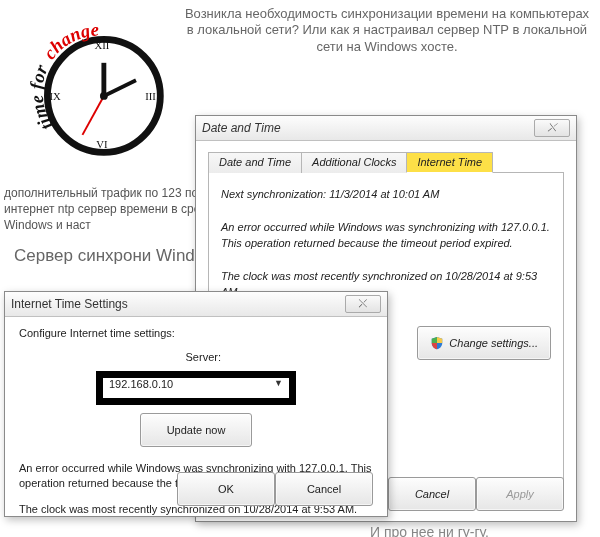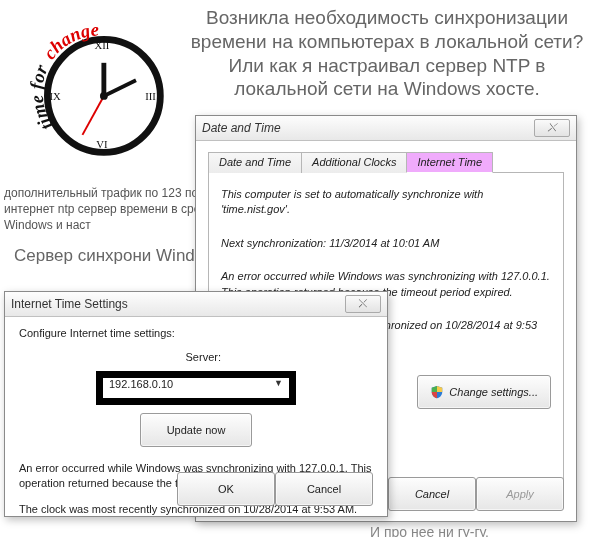--- a/index.html
+++ b/index.html
@@ -13,21 +13,21 @@
   position: relative;
   color: #333;
 }
 .bg-heading {
   position: absolute;
   top: 6px;
   left: 180px;
   right: 6px;
   text-align: center;
   font-family: Arial, sans-serif;
-  font-size: 19px;
+  font-size: 13px;
   color: #666;
   line-height: 1.25;
 }
 .bg-body {
   position: absolute;
   top: 185px;
   left: 4px;
   width: 260px;
   font-family: Arial, sans-serif;
   font-size: 12px;
@@ -100,21 +100,21 @@
   padding: 3px 10px 4px;
   font-size: 11px;
   border: 1px solid #b6b6b6;
   border-bottom: none;
   background: linear-gradient(#f7f7f7,#ececec);
   margin-right: -1px;
   position: relative;
   top: 1px;
 }
 .tab.active {
-  background: #f0abfc;
+  background: #fde047;
   border-bottom: 1px solid #fff;
 }
 .tabpanel {
   border: 1px solid #b6b6b6;
   border-top: none;
   padding: 14px 12px;
   height: 278px;
 }
 .tp-line { margin-bottom: 18px; line-height: 1.4; }
 .btn {
@@ -211,21 +211,20 @@
     <span class="title">Date and Time</span>
     <span class="close">⤬</span>
   </div>
   <div class="body">
     <div class="tabs">
       <div class="tab">Date and Time</div>
       <div class="tab">Additional Clocks</div>
       <div class="tab active">Internet Time</div>
     </div>
     <div class="tabpanel">
-      <div class="tp-line">This computer is set to automatically synchronize with 'time.nist.gov'.</div>
       <div class="tp-line">Next synchronization: 11/3/2014 at 10:01 AM</div>
       <div class="tp-line">An error occurred while Windows was synchronizing with 127.0.0.1.  This operation returned because the timeout period expired.</div>
       <div class="tp-line" style="margin-bottom:26px">The clock was most recently synchronized on 10/28/2014 at 9:53 AM.</div>
       <div style="text-align:right">
         <span class="btn">
           <span class="shield">
             <svg viewBox="0 0 16 16">
                 <path d="M8 1 L14 3 V8 C14 12 11 14.5 8 15 C5 14.5 2 12 2 8 V3 Z" fill="#2c7bd6"></path>
                 <path d="M8 1 L14 3 V8 L8 8 Z" fill="#f7c948"></path>
                 <path d="M8 8 L8 15 C5 14.5 2 12 2 8 Z" fill="#d44"></path>

